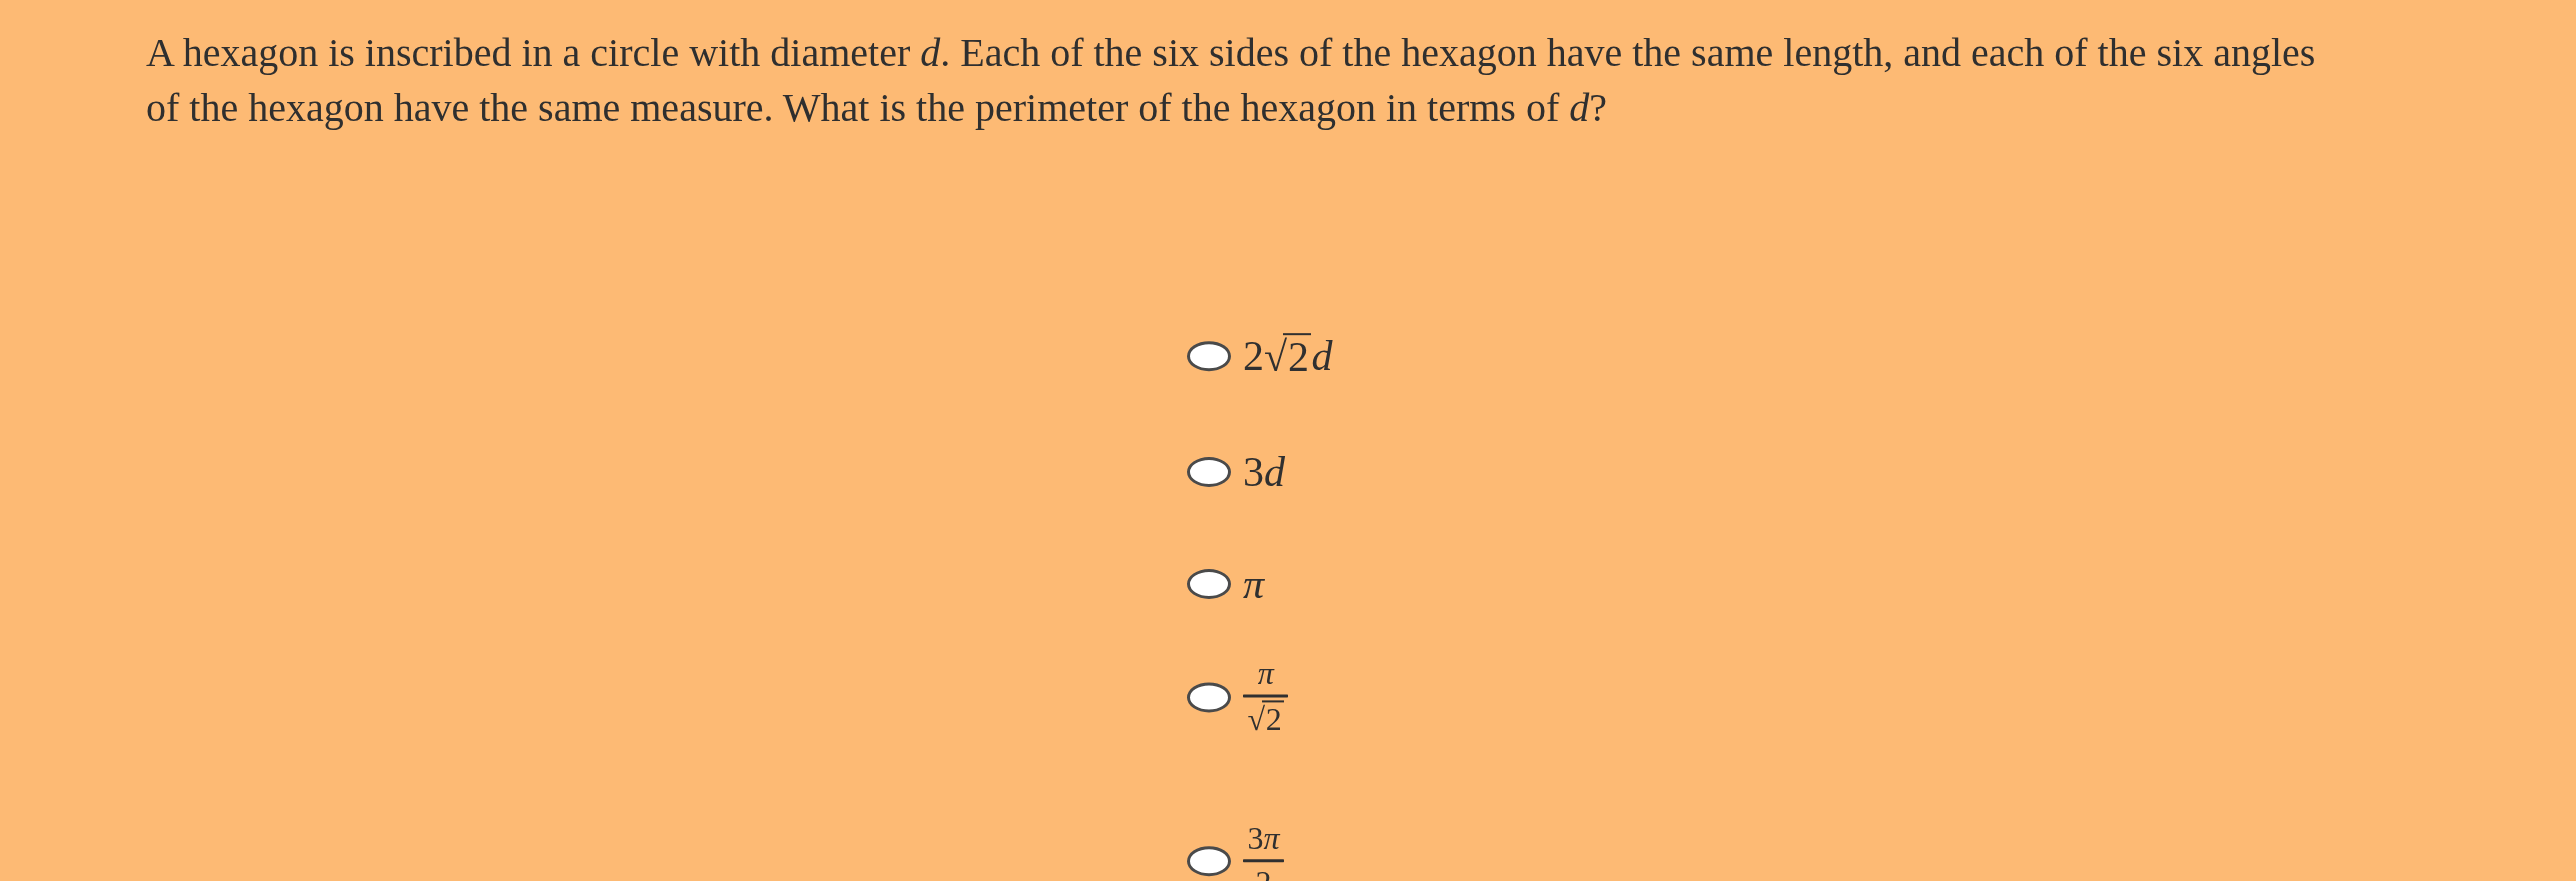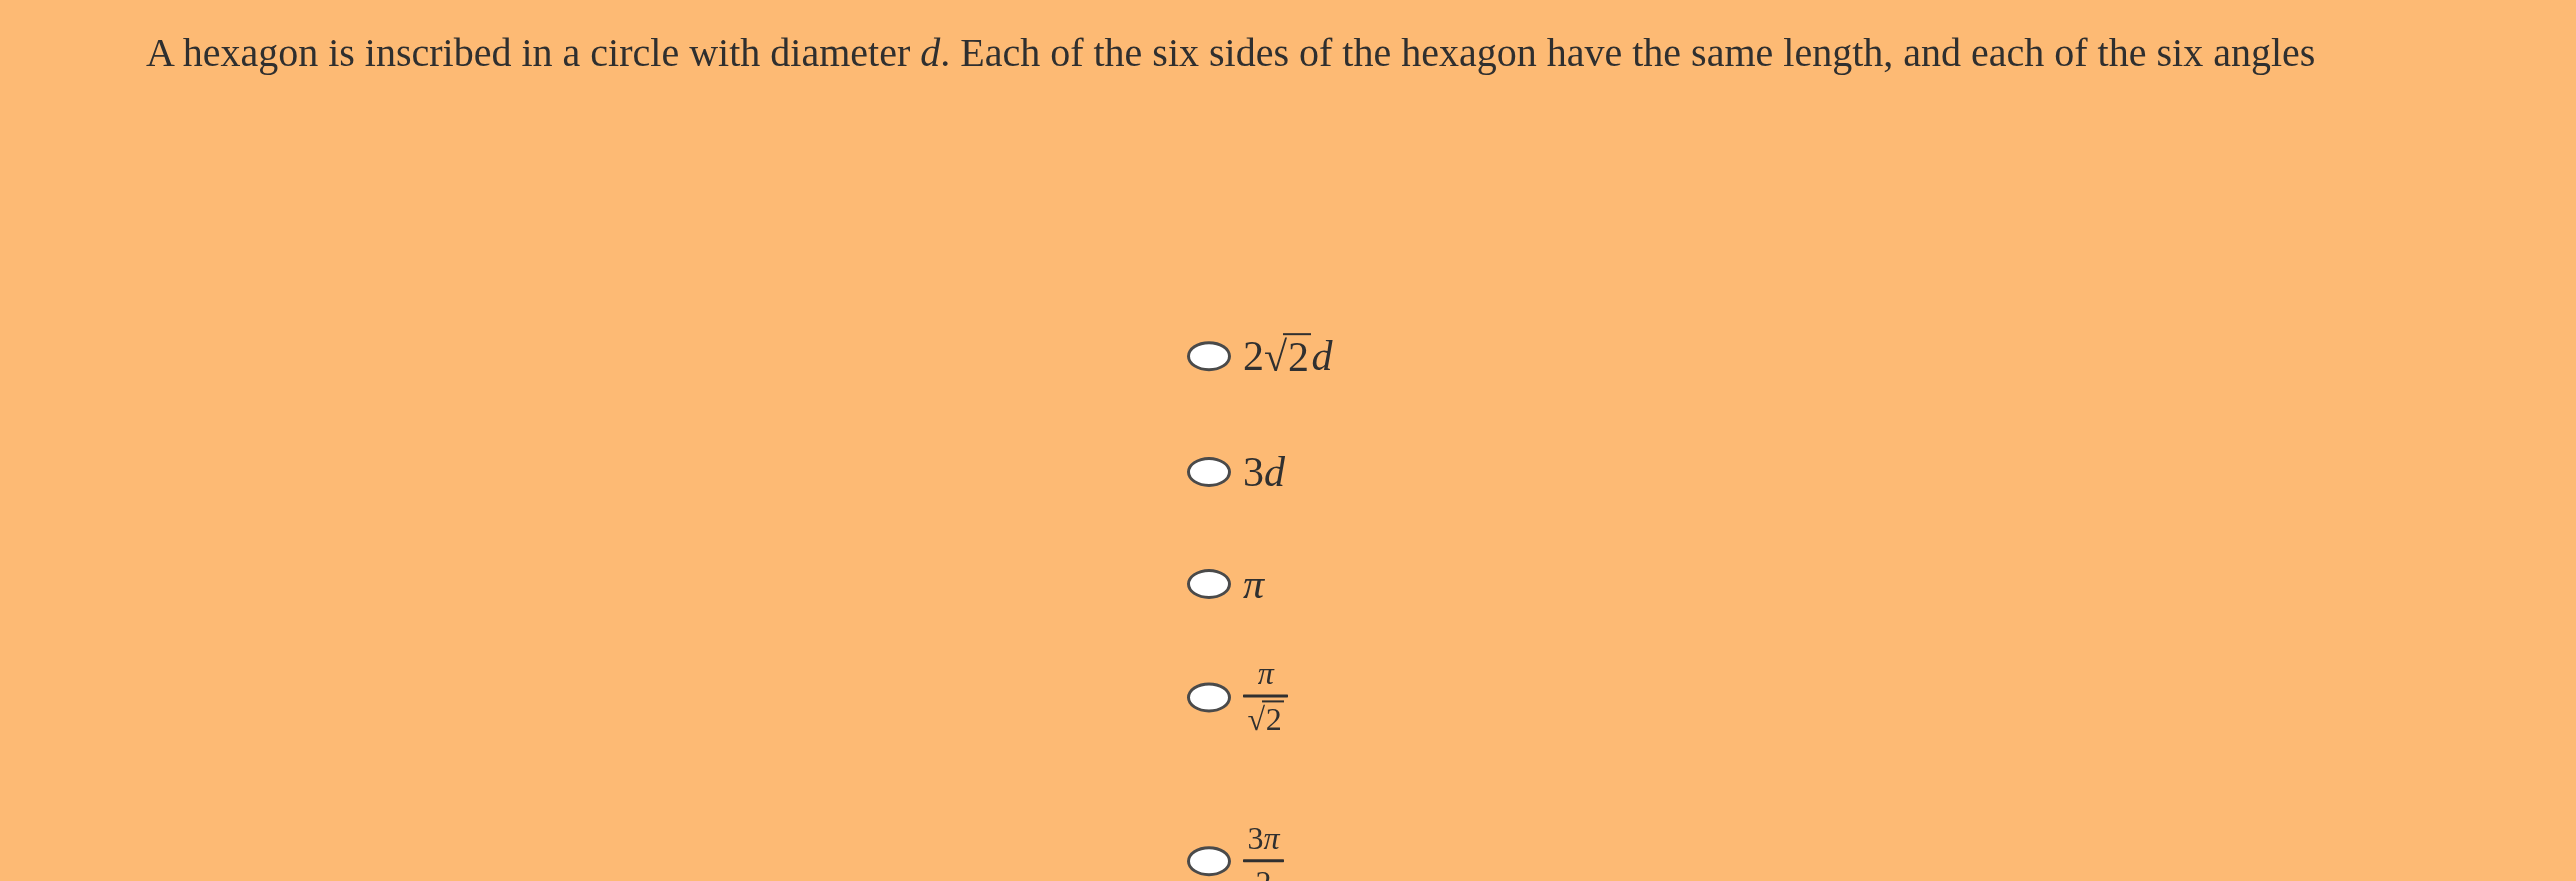--- a/index.html
+++ b/index.html
@@ -89,20 +89,21 @@
     border-radius: 0.7px;
   }
 </style>
 </head>
 <body>
 
 <div class="page">
 
   <div class="question">
     <div class="qline"><span>A hexagon is inscribed in a circle with diameter </span><span class="var">d</span><span>. Each of the six sides of the hexagon have the same length, and each of the six angles</span></div>
+    <div class="qline"><span>of the hexagon have the same measure. What is the perimeter of the hexagon in terms of </span><span class="var">d</span><span>?</span></div>
   </div>
 
   <div class="option-row" style="top:356px">
     <span class="radio"></span>
     <span class="math">
         <span>2</span>
         <span class="sqrt"><span class="sqrt-sign">√</span><span class="radicand">2</span></span>
         <span class="it">d</span>
       </span>
   </div>

